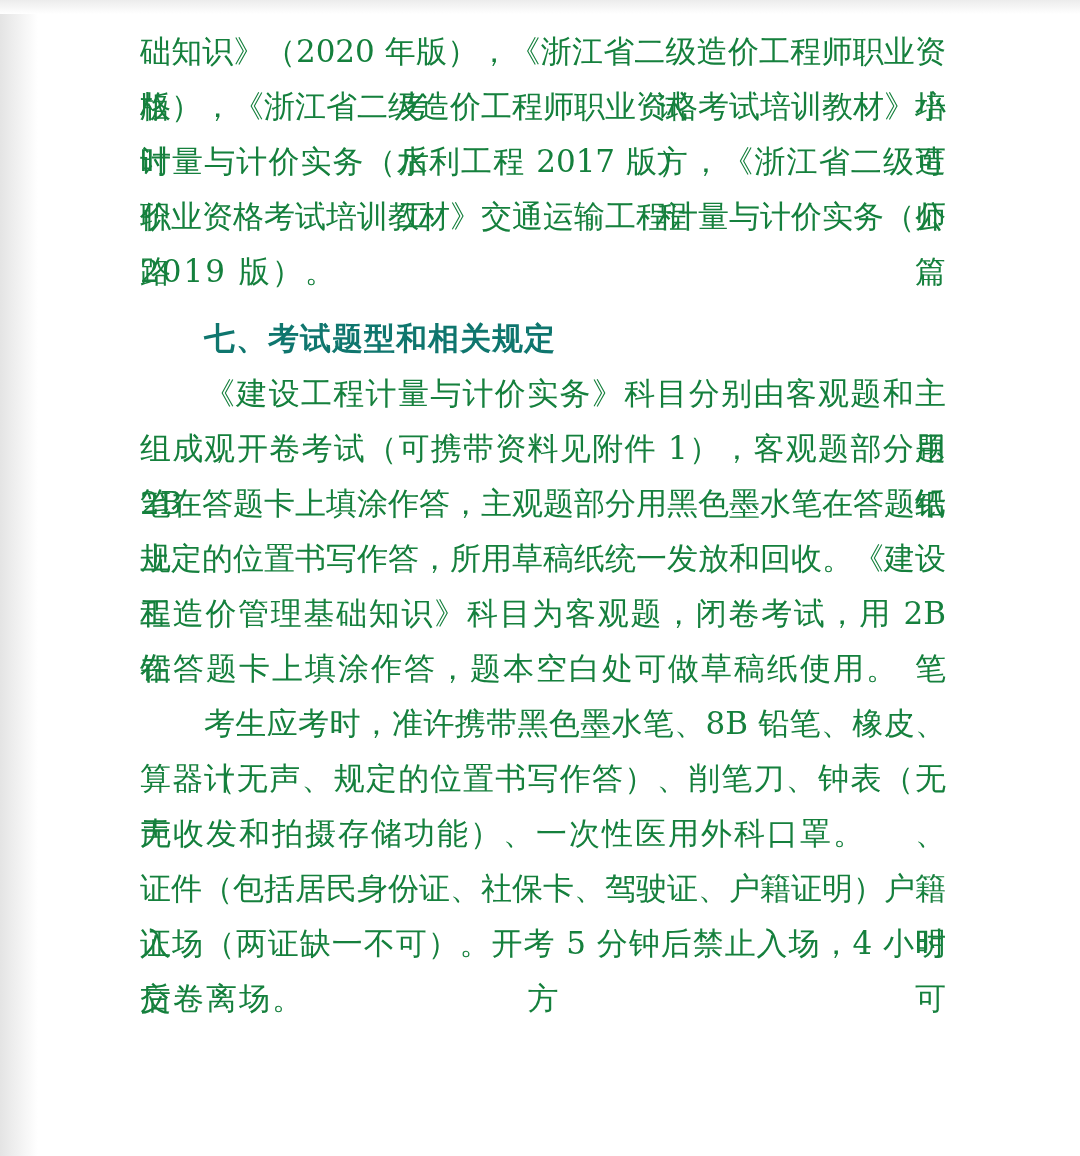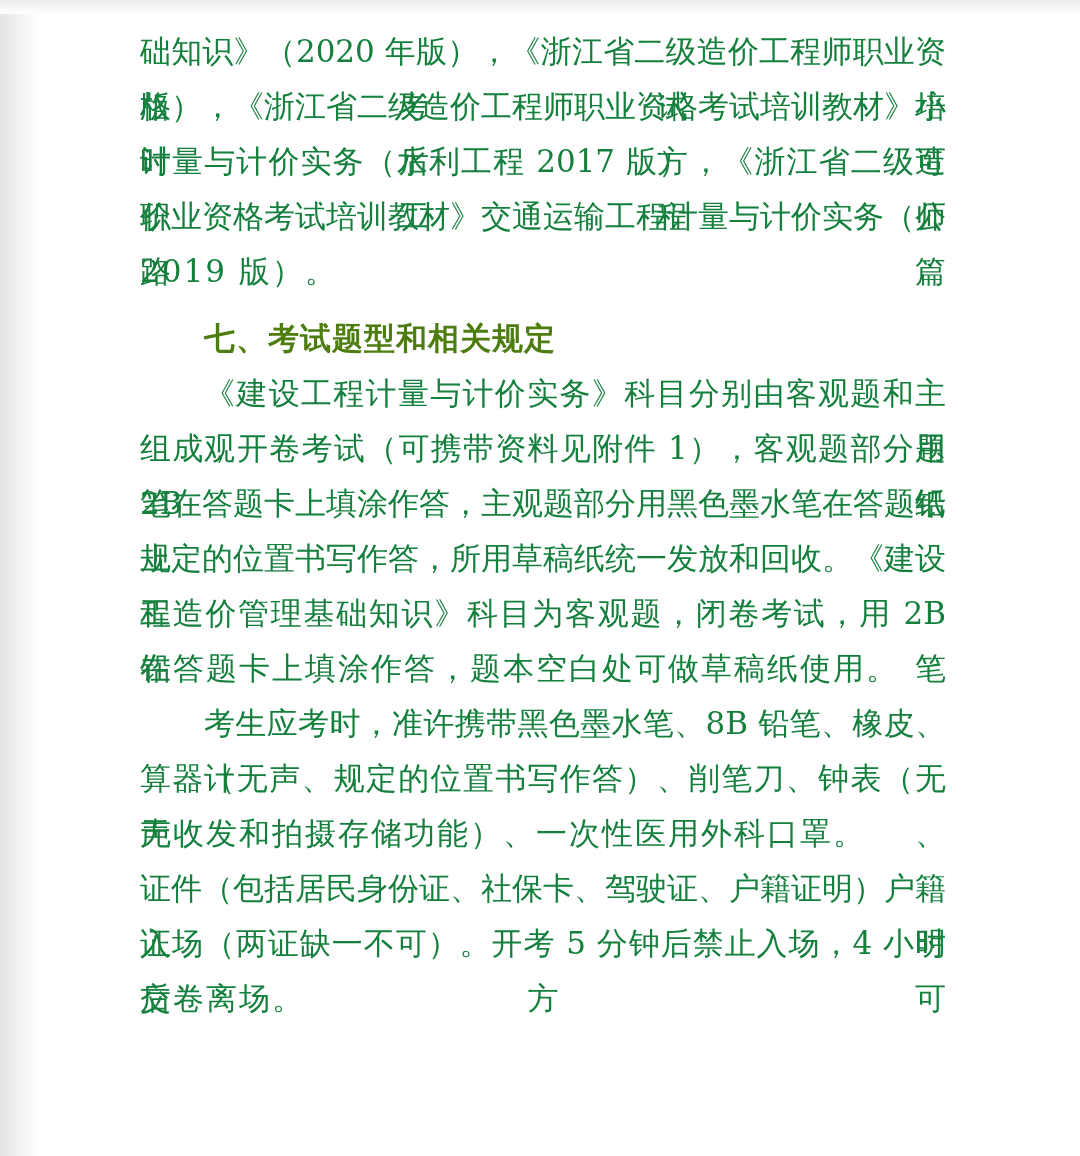--- a/index.html
+++ b/index.html
@@ -53,21 +53,21 @@
     padding-left: 64px;
   }
   .heading {
     font-family: "DejaVu Sans", "Liberation Sans", sans-serif;
     font-weight: 700;
     font-size: 31px;
     line-height: 55px;
     height: 55px;
     padding-left: 64px;
     margin-top: 12px;
-    color: #4d7c0f;
+    color: #0f766e;
     text-align: left;
     text-align-last: left;
     letter-spacing: 1px;
   }
 </style>
 </head>
 <body>
 
 <div class="page">
   <div class="edge-left"></div>

